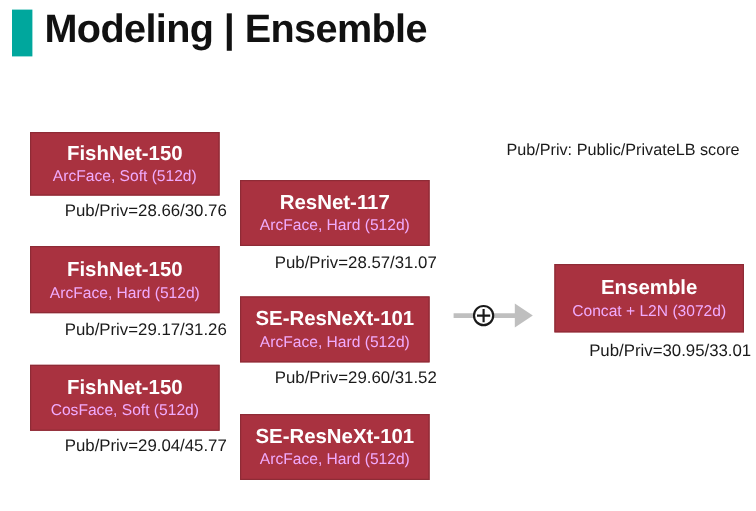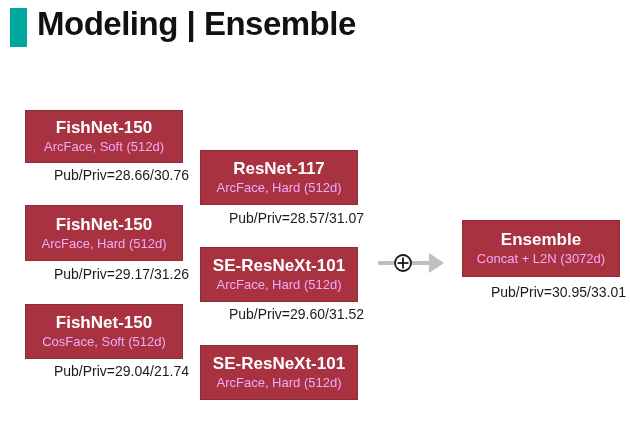--- a/index.html
+++ b/index.html
@@ -84,39 +84,40 @@
 </style>
 </head>
 <body>
 
 <div id="slide">
 
   <div class="accent-bar"></div>
   <div class="slide-title">Modeling | Ensemble</div>
 
   <div class="legend">
+    <div>Pub/Priv: Public/PrivateLB score</div>
   </div>
 
   <div class="model-box" style="left:25px; top:110px; height:53px;">
     <div class="model-name">FishNet-150</div>
     <div class="model-config">ArcFace, Soft (512d)</div>
   </div>
   <div class="score" style="left:19px; top:167px;">Pub/Priv=28.66/30.76</div>
 
   <div class="model-box" style="left:25px; top:205px; height:56px;">
     <div class="model-name">FishNet-150</div>
     <div class="model-config">ArcFace, Hard (512d)</div>
   </div>
   <div class="score" style="left:19px; top:266px;">Pub/Priv=29.17/31.26</div>
 
   <div class="model-box" style="left:25px; top:304px; height:55px;">
     <div class="model-name">FishNet-150</div>
     <div class="model-config">CosFace, Soft (512d)</div>
   </div>
-  <div class="score" style="left:19px; top:363px;">Pub/Priv=29.04/21.74</div>
+  <div class="score" style="left:19px; top:363px;">Pub/Priv=29.04/45.77</div>
 
   <div class="model-box" style="left:200px; top:150px; height:55px;">
     <div class="model-name">ResNet-117</div>
     <div class="model-config">ArcFace, Hard (512d)</div>
   </div>
   <div class="score" style="left:194px; top:210px;">Pub/Priv=28.57/31.07</div>
 
   <div class="model-box" style="left:200px; top:247px; height:55px;">
     <div class="model-name">SE-ResNeXt-101</div>
     <div class="model-config">ArcFace, Hard (512d)</div>

